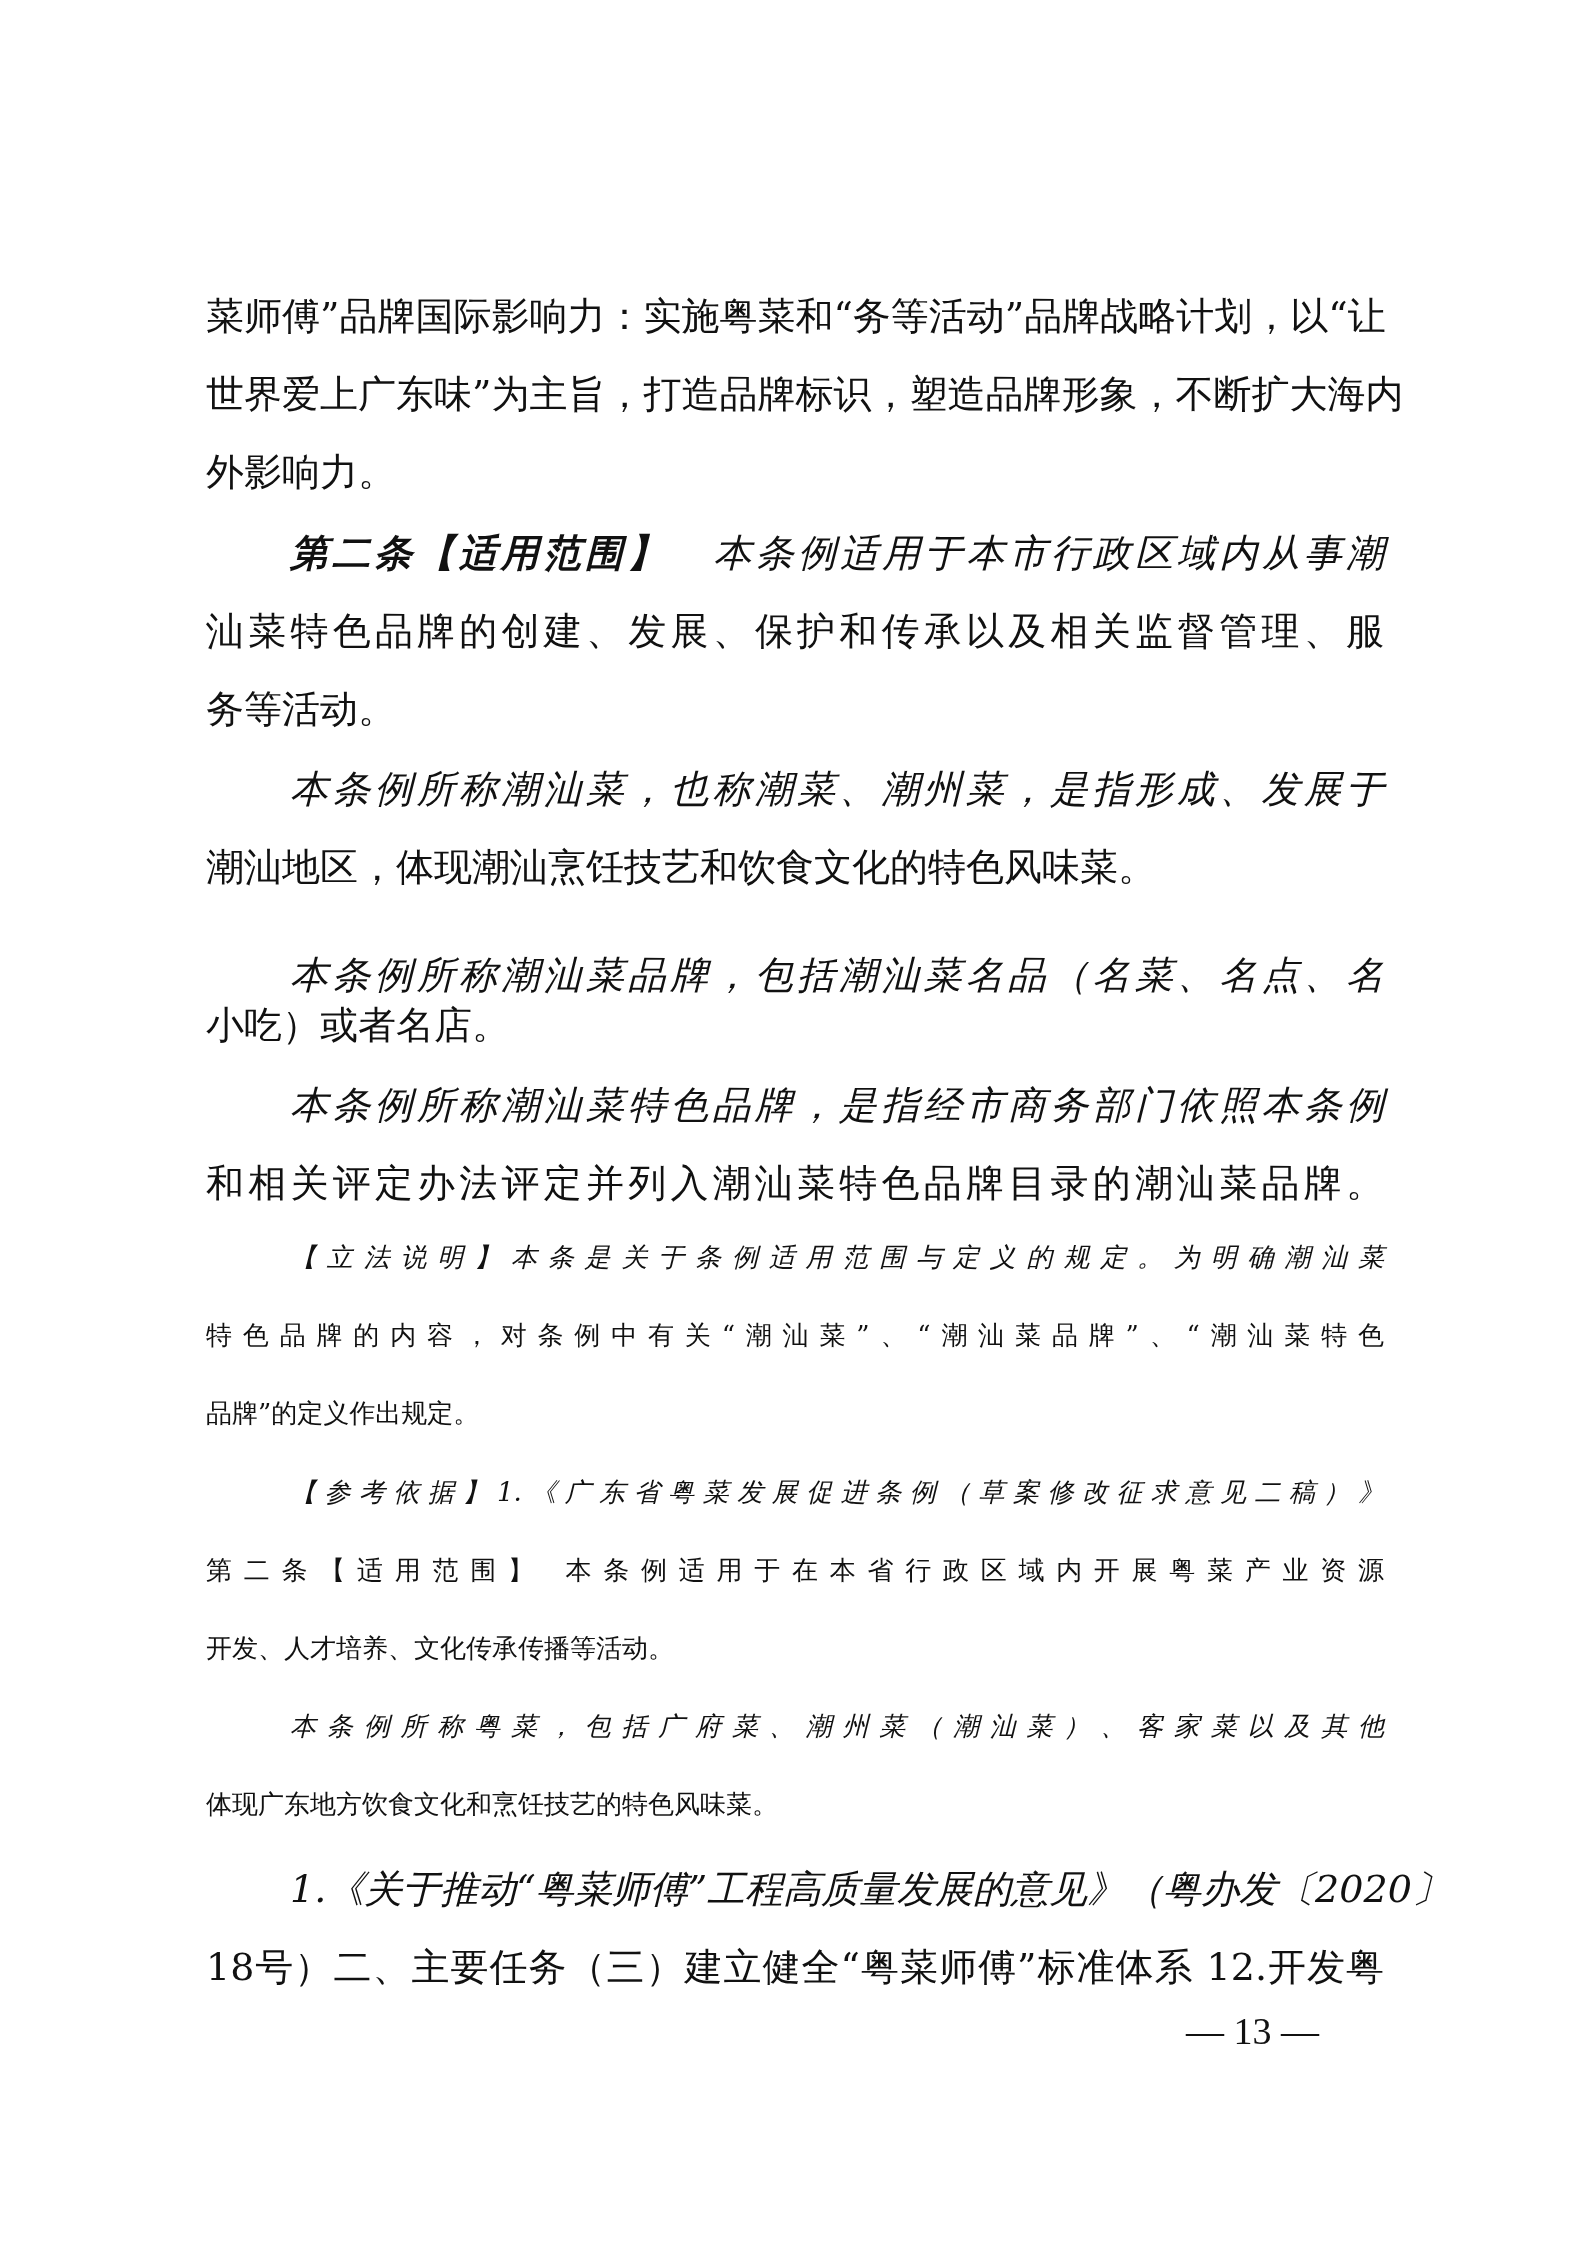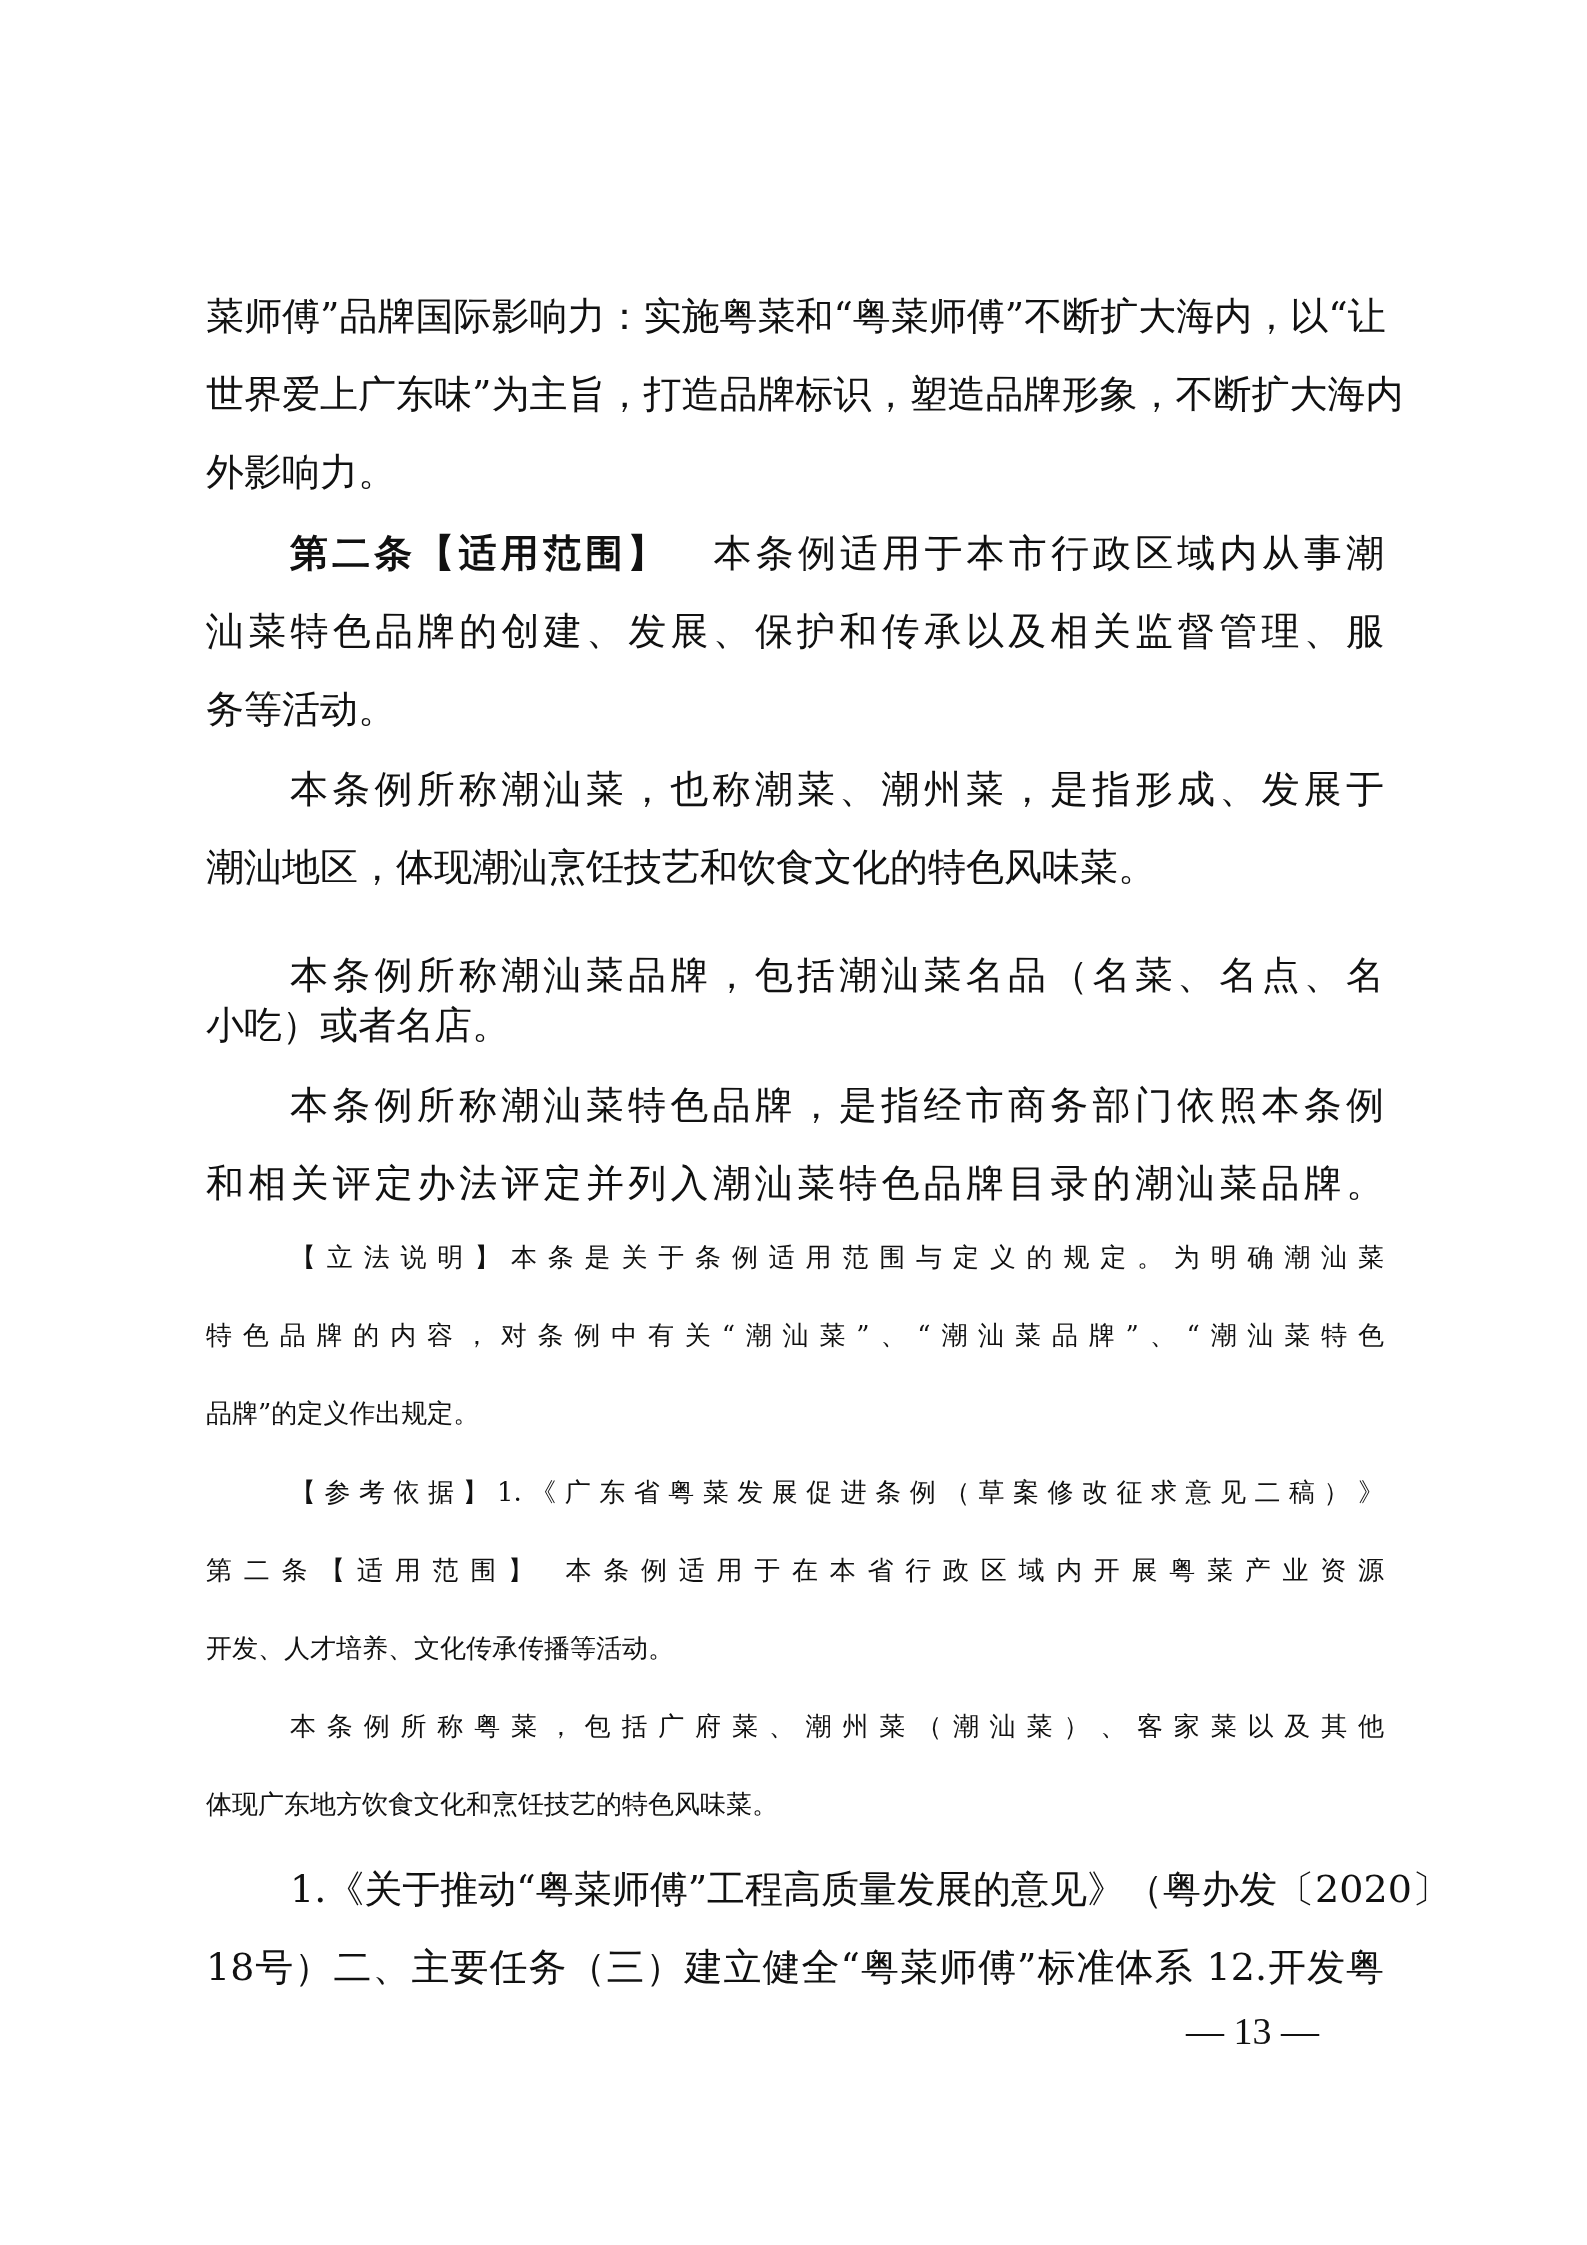--- a/index.html
+++ b/index.html
@@ -32,20 +32,21 @@
       line-height: 1;
       text-align: justify;
       text-align-last: justify;
     }
     .line.last {
       text-align-last: left;
     }
     .line.indent {
       left: 290px;
       width: 1094px;
+      font-style: italic;
     }
     .body-text {
       font-size: 38px;
       letter-spacing: 0;
     }
     .note-text {
       font-size: 26px;
     }
     .bold-head {
       font-family: "DejaVu Sans", "Liberation Sans", sans-serif;
@@ -61,21 +62,21 @@
       line-height: 1;
       font-family: "Liberation Serif", "DejaVu Serif", serif;
       white-space: nowrap;
     }
   </style>
 </head>
 <body>
 
 <div class="page">
 
-  <div class="line body-text" style="top:297px;">菜师傅”品牌国际影响力：实施粤菜和“粤菜师傅”不断扩大海内，以“让</div>
+  <div class="line body-text" style="top:297px;">菜师傅”品牌国际影响力：实施粤菜和“务等活动”品牌战略计划，以“让</div>
   <div class="line body-text" style="top:375px;">世界爱上广东味”为主旨，打造品牌标识，塑造品牌形象，不断扩大海内</div>
   <div class="line body-text last" style="top:453px;">外影响力。</div>
 
   <div class="line body-text indent" style="top:534px;">
     <span class="bold-head">第二条【适用范围】</span><span style="display:inline-block;width:40px;"></span><span>本条例适用于本市行政区域内从事潮</span>
   </div>
   <div class="line body-text" style="top:612px;">汕菜特色品牌的创建、发展、保护和传承以及相关监督管理、服</div>
   <div class="line body-text last" style="top:690px;">务等活动。</div>
 
   <div class="line body-text indent" style="top:770px;">本条例所称潮汕菜，也称潮菜、潮州菜，是指形成、发展于</div>

